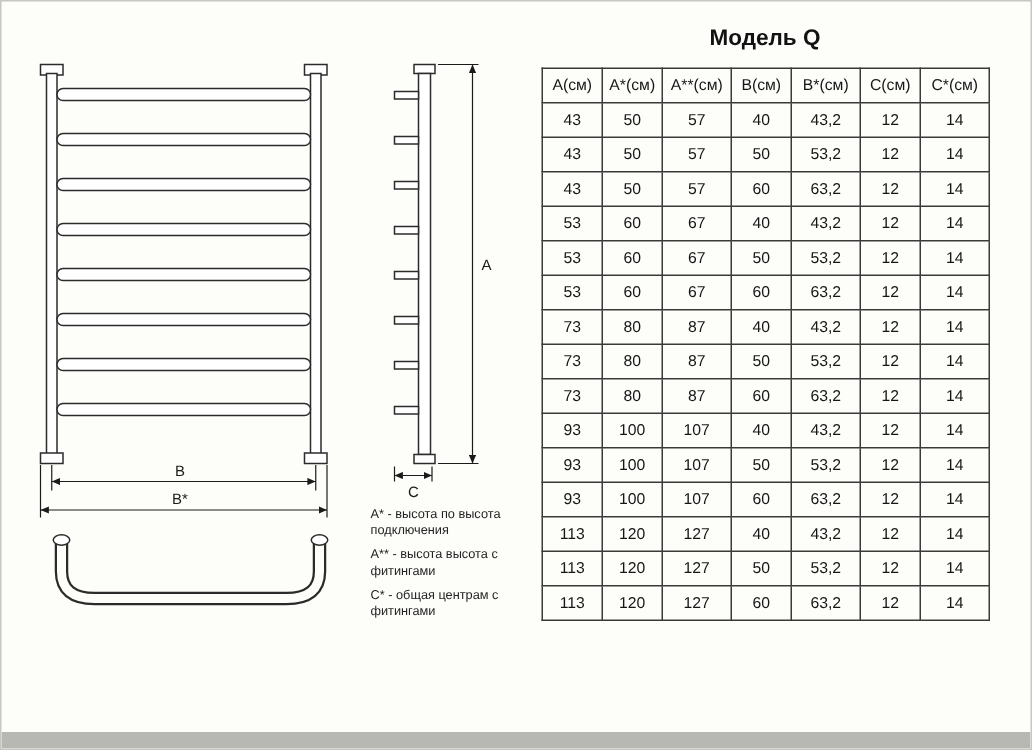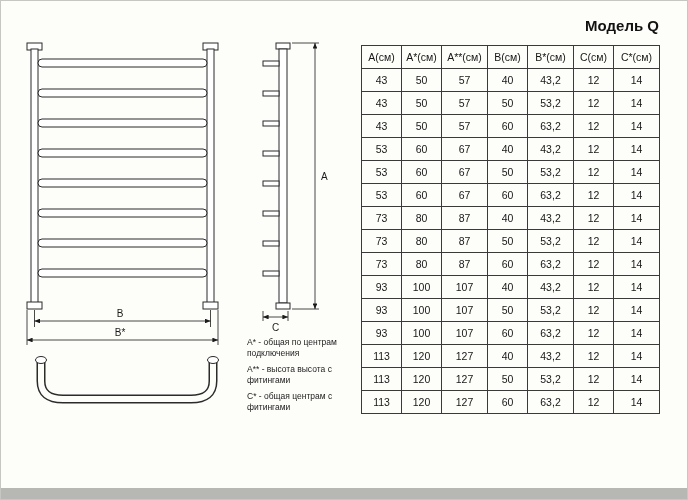--- a/index.html
+++ b/index.html
@@ -1,18 +1,18 @@
 <!DOCTYPE html>
 <html><head>
 <meta charset="utf-8">
 <style>
   html,body{margin:0;padding:0;}
   body{width:688px;height:500px;background:#efefec;font-family:"Liberation Sans",sans-serif;}
   .page{position:relative;width:688px;height:500px;background:#fdfdfa;border:1px solid #c6c6c2;box-sizing:border-box;overflow:hidden;}
-  .title{position:absolute;left:360px;top:16px;width:298px;text-align:right;font-size:15px;font-weight:bold;color:#121212;}
+  .title{position:absolute;left:360px;top:16px;width:298px;text-align:center;font-size:15px;font-weight:bold;color:#121212;}
   table.spec{position:absolute;left:360px;top:44px;border-collapse:collapse;table-layout:fixed;width:298px;padding-left:42px;}
   table.spec th, table.spec td{border:1px solid #3a3a3a;font-size:10.5px;text-align:center;padding:0;height:22px;color:#161616;font-weight:normal;}
   .legend{position:absolute;left:246px;top:336px;width:112px;font-size:8.5px;color:#232323;line-height:1.3;}
   .legend .item{white-space:pre-line;margin-bottom:5px;}
   .drawing{position:absolute;left:6px;top:4px;}
   .scan-strip{position:absolute;left:0;bottom:0;width:100%;height:11px;background:#b7b7b3;}
   svg text{font-family:"Liberation Sans",sans-serif;fill:#1b1b1b;}
 </style>
 </head>
 <body>
@@ -91,21 +91,21 @@
 
     <g>
       <path d="M34 356 L34 376 Q34 394 56 394 L184 394 Q206 394 206 376 L206 356" fill="none" stroke="#2b2b2b" stroke-width="9"></path>
       <path d="M34 356 L34 376 Q34 394 56 394 L184 394 Q206 394 206 376 L206 356" fill="none" stroke="#fdfdfa" stroke-width="6"></path>
       <ellipse cx="34" cy="355" rx="5.5" ry="3.5" fill="#ffffff" stroke="#2b2b2b" stroke-width="1"></ellipse>
       <ellipse cx="206" cy="355" rx="5.5" ry="3.5" fill="#ffffff" stroke="#2b2b2b" stroke-width="1"></ellipse>
     </g>
   </svg>
 
   <div class="legend">
-    <div class="item">А* - общая по центрам
+    <div class="item">А* - высота по высота
 подключения</div>
     <div class="item">А** - высота высота с
 фитингами</div>
     <div class="item">С* - общая центрам с
 фитингами</div>
   </div>
 
   <div class="title">Модель Q</div>
 
   <table class="spec">

